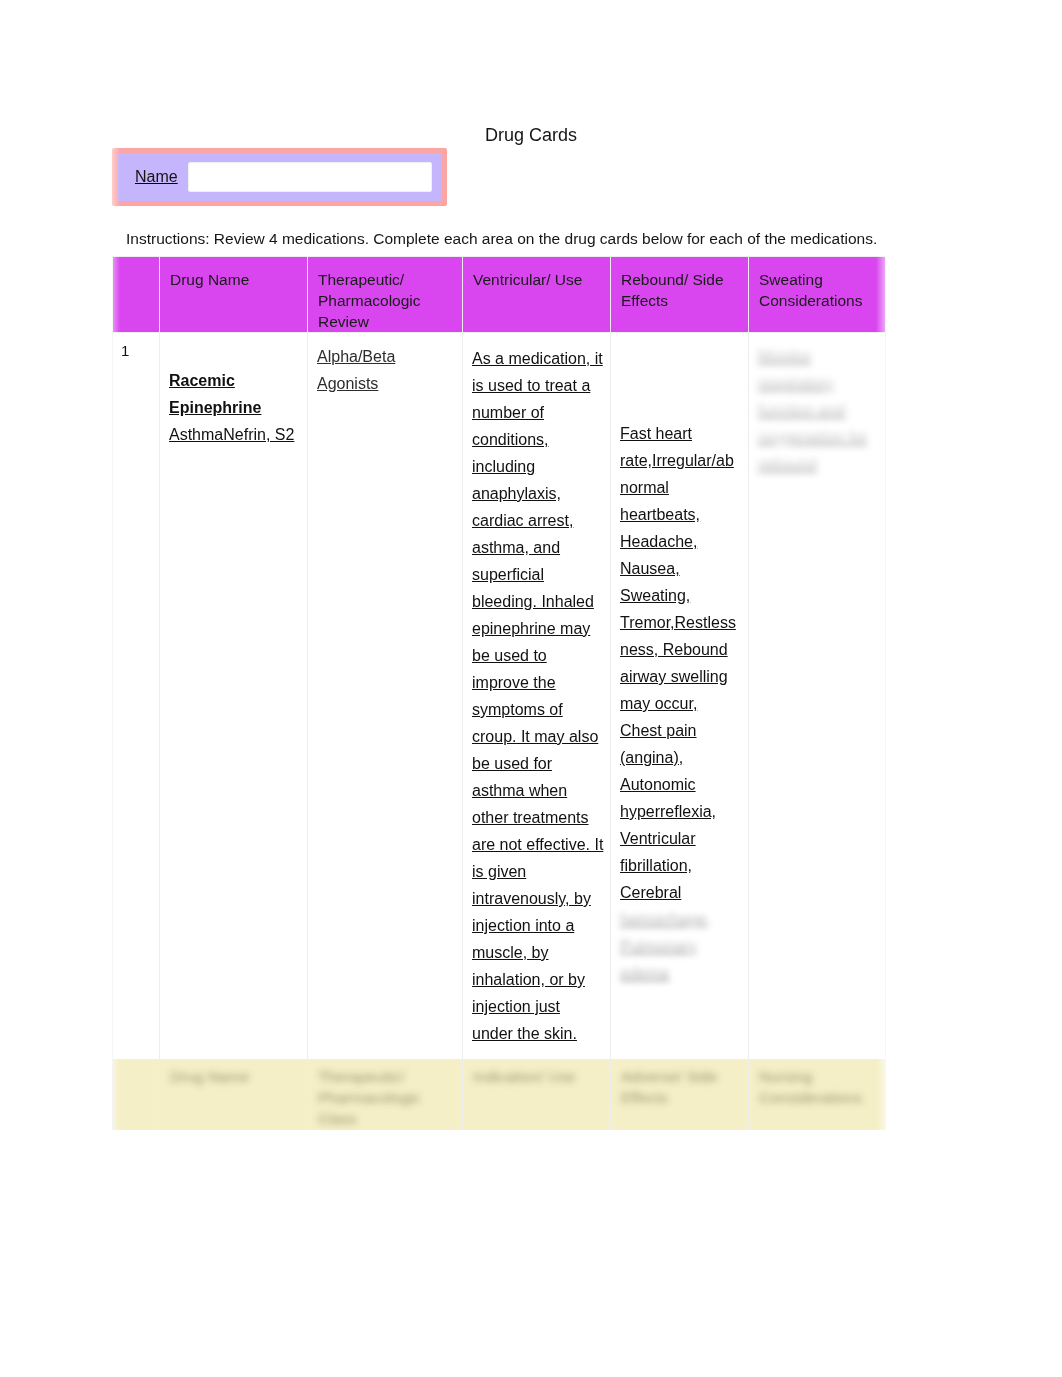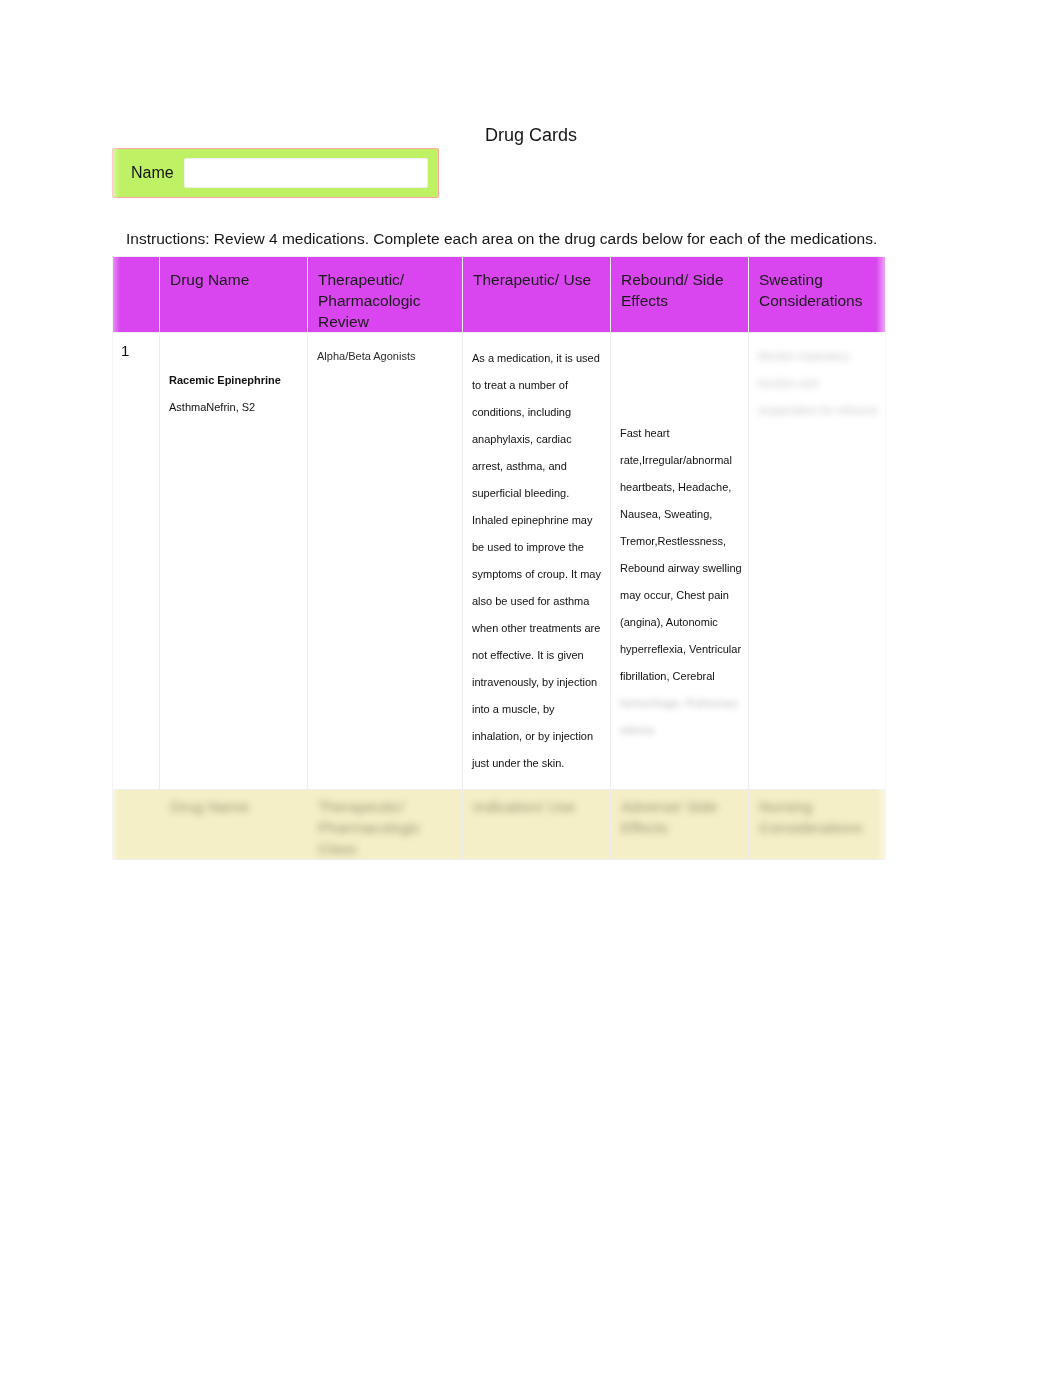--- a/index.html
+++ b/index.html
@@ -28,26 +28,27 @@
     color: #151515;
   }
 
   
   .name-box {
     position: absolute;
     left: 112px;
     top: 148px;
     width: 325px;
     height: 48px;
-    background: #bef264;
-    border: 1px solid #fca5a5;
+    background: #c4b5fd;
+    border: 5px solid #fca5a5;
     border-radius: 2px;
     box-shadow: 0 0 3px rgba(0,0,0,0.05);
     display: flex;
     align-items: center;
+    text-decoration: underline;
   }
   .name-label {
     font-size: 16px;
     color: #151515;
     padding-left: 18px;
     padding-right: 10px;
     white-space: nowrap;
     filter: blur(0.15px);
   }
   .name-input {
@@ -112,26 +113,27 @@
 
   tbody td { background: #ffffff; }
 
   .cell-num {
     font-size: 15px;
     line-height: 20px;
     padding: 8px 0 0 8px;
     color: #111;
   }
   .cell-body {
-    font-size: 11px;
+    font-size: 16px;
     line-height: 27px;
     color: #111111;
     padding: 12px 6px 12px 9px;
     word-wrap: break-word;
     overflow-wrap: anywhere;
+    text-decoration: underline;
   }
   .drug-name-strong {
     font-weight: bold;
     display: block;
     padding-top: 22px;
   }
   .drug-brand { display: block; }
 
   .cell-class { padding-top: 10px; color: #2d2d2d; }
 
@@ -204,21 +206,21 @@
       <td>
         <div class="th-text"></div>
       </td>
       <td>
         <div class="th-text">Drug Name</div>
       </td>
       <td>
         <div class="th-text">Therapeutic/ Pharmacologic Review</div>
       </td>
       <td>
-        <div class="th-text">Therapeutic/ Use</div>
+        <div class="th-text">Ventricular/ Use</div>
       </td>
       <td>
         <div class="th-text">Rebound/ Side Effects</div>
       </td>
       <td>
         <div class="th-text">Sweating Considerations</div>
       </td>
     </tr>
   </thead>
 

